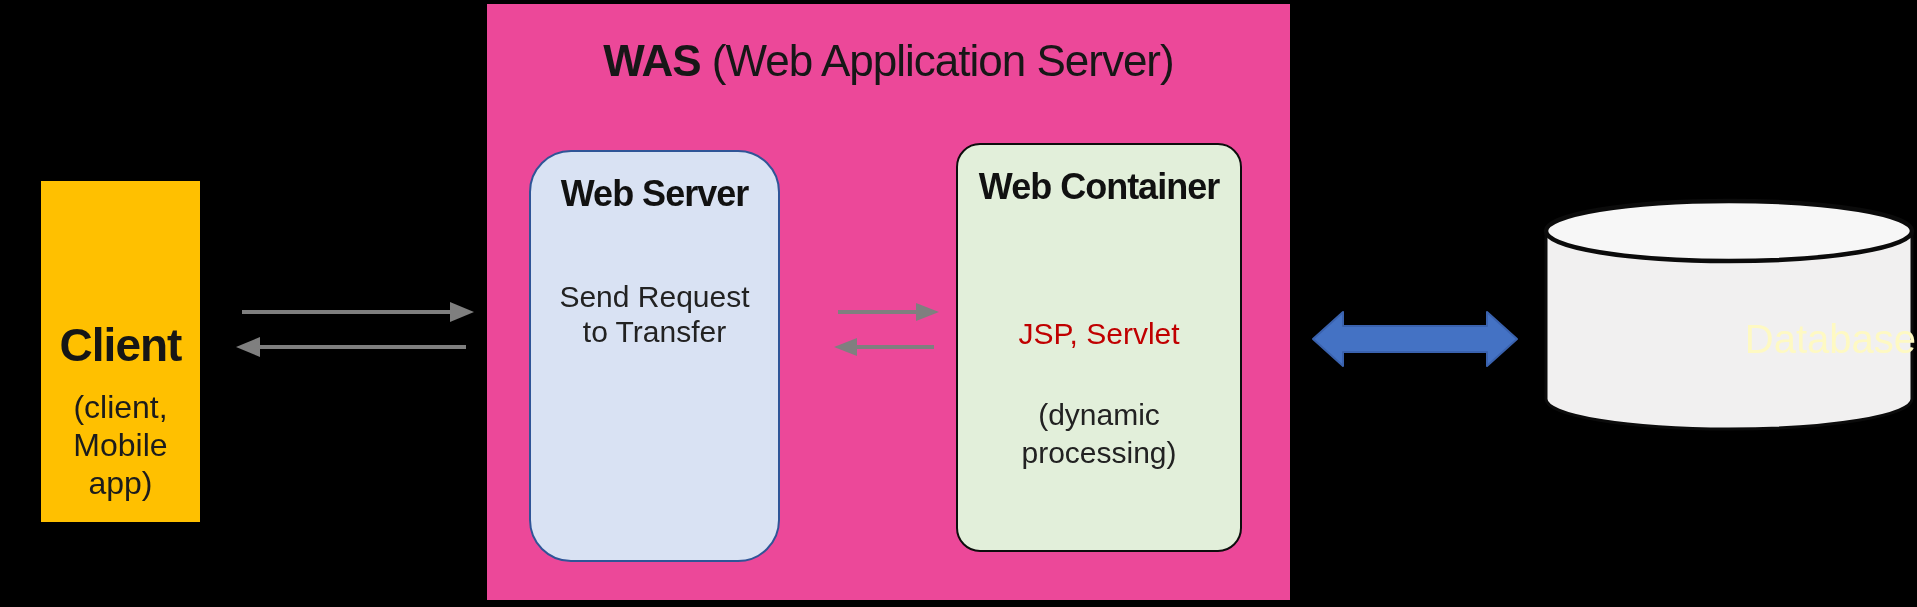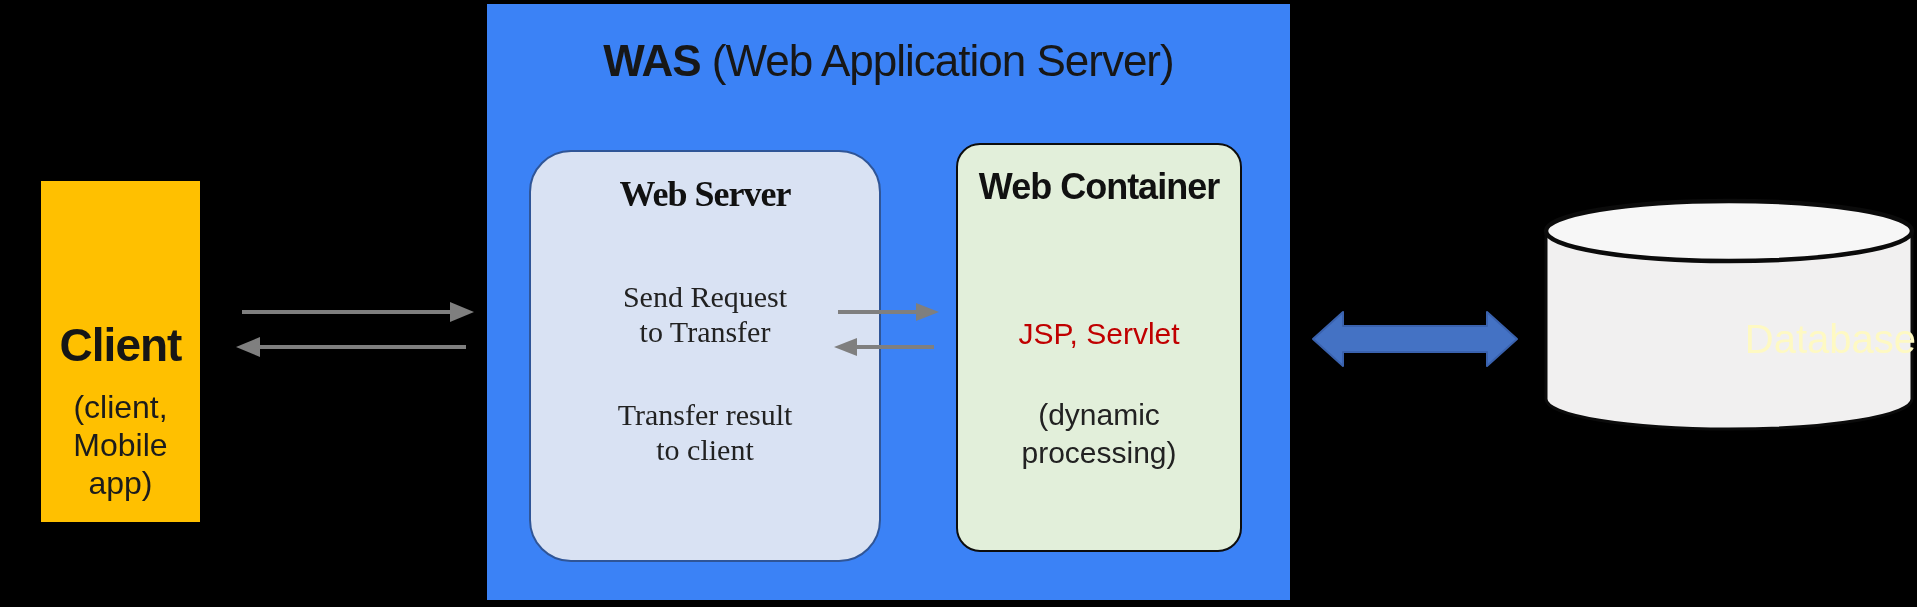--- a/index.html
+++ b/index.html
@@ -24,35 +24,34 @@
     color: #161616; letter-spacing: -1px;
   }
   .client-sub {
     margin-top: 17px;
     font-size: 32px; line-height: 38px; color: #1c1c1c;
   }
 
   
   .was-box {
     left: 487px; top: 4px; width: 803px; height: 596px;
-    background: #3b82f6;
+    background: #ec4899;
   }
   .was-title {
     position: absolute; left: 0; top: 34px; width: 100%;
     text-align: center; font-size: 44px; line-height: 46px;
     color: #171717; letter-spacing: -1px;
   }
   .was-title .b { font-weight: bold; }
 
   
   .web-server-box {
-    position: absolute; left: 42px; top: 146px; width: 352px; height: 412px;
+    position: absolute; left: 42px; top: 146px; width: 251px; height: 412px;
     background: #D9E2F3; border: 2px solid #2F5597; border-radius: 42px;
     text-align: center;
-    font-family: Liberation Serif, serif;
   }
   .web-container-box {
     position: absolute; left: 469px; top: 139px; width: 286px; height: 409px;
     background: #E2EFDA; border: 2.5px solid #0d0d0d; border-radius: 24px;
     text-align: center;
   }
   .inner-title {
     margin-top: 23px;
     font-size: 36px; font-weight: bold; line-height: 38px;
     color: #111; letter-spacing: -1px;
@@ -83,24 +82,20 @@
   <div class="was-title">
     <span class="b">WAS</span><span> (Web Application Server)</span>
   </div>
 
   <div class="web-server-box">
     <div class="inner-title">Web Server</div>
     <div class="ws-msg1">
       <div>Send Request</div>
       <div>to Transfer</div>
     </div>
-    <div class="ws-msg2">
-      <div>Transfer result</div>
-      <div>to client</div>
-    </div>
   </div>
 
   <div class="web-container-box">
     <div class="inner-title">Web Container</div>
     <div class="wc-tech">JSP, Servlet</div>
     <div class="wc-note">
       <div>(dynamic</div>
       <div>processing)</div>
     </div>
   </div>

